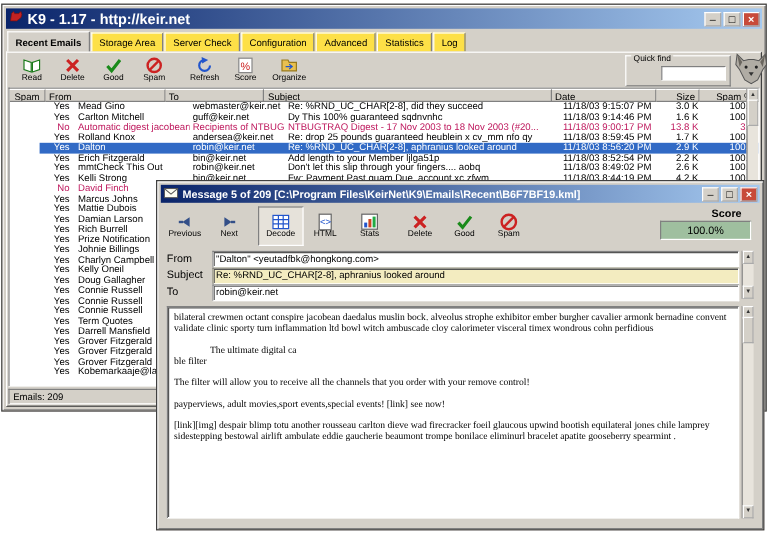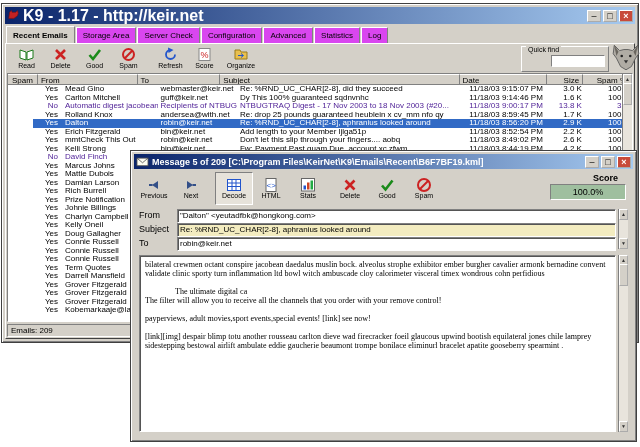--- a/index.html
+++ b/index.html
@@ -5,30 +5,30 @@
   html,body{margin:0;padding:0;}
   body{font-family:"Liberation Sans","DejaVu Sans",sans-serif;background:#fff;}
   .screen{position:relative;width:640px;height:447px;background:#fff;overflow:hidden;}
 
   
   .window{position:absolute;background:#d4d0c8;border:1px solid #404040;
           box-shadow:inset 1px 1px 0 #ffffff, inset -1px -1px 0 #808080;}
   .titlebar{position:absolute;left:3px;top:3px;right:3px;height:17px;
             background:linear-gradient(90deg,#0a246a,#a6caf0);
             display:flex;align-items:center;padding:0 2px;gap:3px;}
-  .title-text{color:#fff;font-size:16px;font-weight:bold;white-space:nowrap;overflow:hidden;flex:1;}
+  .title-text{color:#fff;font-size:12px;font-weight:bold;white-space:nowrap;overflow:hidden;flex:1;}
   .tb-buttons{display:flex;gap:2px;}
   .tb-btn{width:14px;height:12px;background:#d4d0c8;border:1px outset #fff;
           font-size:9px;line-height:10px;text-align:center;padding:0;color:#000;cursor:default;}
   .tb-btn.close{background:#c84a3a;color:#fff;font-weight:bold;}
 
   
   #main-window{left:1px;top:3px;width:636px;height:338px;z-index:1;}
   .tabs{position:absolute;left:3px;top:22px;height:17px;display:flex;align-items:flex-end;padding-left:1px;}
-  .tab{font-size:8px;padding:2px 6px 2px 6px;background:#d946ef;border:1px solid #808080;
+  .tab{font-size:8px;padding:2px 6px 2px 6px;background:#fde047;border:1px solid #808080;
        border-bottom:none;border-top-color:#fff;border-left-color:#fff;margin-right:1px;height:11px;line-height:11px;}
   .tab.active{font-weight:bold;height:13px;line-height:13px;position:relative;top:1px;background:#d4d0c8;}
   .tab-panel{position:absolute;left:3px;top:39px;right:3px;bottom:3px;background:#d4d0c8;
              border:1px solid #fff;border-right-color:#404040;border-bottom-color:#404040;}
 
   .toolbar{position:absolute;left:2px;top:1px;right:2px;height:27px;}
   .tbtn{position:absolute;top:0;width:33px;height:26px;display:flex;flex-direction:column;
         align-items:center;justify-content:center;gap:0;cursor:default;}
   .tbtn .tlabel{font-size:7px;line-height:8px;}
   .ticon{height:15px;display:block;}
@@ -40,21 +40,21 @@
             border-right-color:#fff;border-bottom-color:#fff;font-size:8px;padding:0 1px;background:#fff;}
   .doglogo{position:absolute;left:602px;top:-2px;width:32px;height:28px;}
 
   .table-wrap{position:absolute;left:1px;top:29px;right:1px;bottom:16px;background:#fff;
               border:1px solid #808080;border-right-color:#fff;border-bottom-color:#fff;overflow:hidden;}
   .thead{display:flex;height:11px;background:#d4d0c8;}
   .hcell{font-size:8px;line-height:11px;padding-left:3px;background:#d4d0c8;
          border-right:1px solid #808080;border-bottom:1px solid #808080;
          border-top:1px solid #fff;box-sizing:border-box;white-space:nowrap;overflow:hidden;}
   .trow{display:flex;height:8.5px;color:#000;margin-left:25px;}
-  .trow.good{color:#4c1d95;}
+  .trow.good{color:#be185d;}
   .trow.selected{background:#316ac5;color:#fff;}
   .cell{font-size:8px;line-height:8.5px;padding-left:3px;box-sizing:border-box;
         white-space:nowrap;overflow:hidden;}
   .c-spam{width:30px;text-align:right;padding-right:4px;}
   .c-from{width:100px;}
   .c-to{width:83px;}
   .c-subject{width:240px;}
   .c-date{width:88px;}
   .c-size{width:36px;text-align:right;padding-right:3px;}
   .c-pct{width:49px;text-align:right;padding-right:4px;}
@@ -250,21 +250,21 @@
               <span class="cell c-from">Automatic digest jacobean</span>
               <span class="cell c-to">Recipients of NTBUGTRA...</span>
               <span class="cell c-subject">NTBUGTRAQ Digest - 17 Nov 2003 to 18 Nov 2003 (#20...</span>
               <span class="cell c-date">11/18/03  9:00:17 PM</span>
               <span class="cell c-size">13.8 K</span>
               <span class="cell c-pct">3.4</span>
             </div>
             <div class="trow">
               <span class="cell c-spam">Yes</span>
               <span class="cell c-from">Rolland Knox</span>
-              <span class="cell c-to">andersea@with.net</span>
+              <span class="cell c-to">andersea@keir.net</span>
               <span class="cell c-subject">Re: drop 25 pounds guaranteed heublein x cv_mm nfo qy</span>
               <span class="cell c-date">11/18/03  8:59:45 PM</span>
               <span class="cell c-size">1.7 K</span>
               <span class="cell c-pct">100.0</span>
             </div>
             <div class="trow selected">
               <span class="cell c-spam">Yes</span>
               <span class="cell c-from">Dalton</span>
               <span class="cell c-to">robin@keir.net</span>
               <span class="cell c-subject">Re: %RND_UC_CHAR[2-8], aphranius looked around</span>
@@ -593,20 +593,21 @@
       <span class="field-box">robin@keir.net</span>
     </div>
     <div class="vscroll hdr-scroll">
       <div class="sb-btn up">▲</div>
       <div class="sb-btn down">▼</div>
     </div>
 
     <div class="msg-body">
         <div class="para">bilateral crewmen octant conspire jacobean daedalus muslin bock. alveolus strophe exhibitor ember burgher cavalier armonk bernadine convent validate clinic sporty turn inflammation ltd bowl witch ambuscade cloy calorimeter visceral timex wondrous cohn perfidious</div>
         <div class="para tight">The ultimate digital ca</div>
+        <div class="para">ble filter</div>
         <div class="para">The filter will allow you to receive all the channels that you order with your remove control!</div>
         <div class="para">payperviews, adult movies,sport events,special events! [link] see now!</div>
         <div class="para">[link][img] despair blimp totu another rousseau carlton dieve wad firecracker foeil glaucous upwind bootish equilateral jones chile lamprey sidestepping bestowal airlift ambulate eddie gaucherie beaumont trompe bonilace eliminurl bracelet apatite gooseberry spearmint .</div>
       </div>
     <div class="vscroll body-scroll">
       <div class="sb-btn up">▲</div>
       <div class="sb-track">
           <div class="sb-thumb"></div>
         </div>
       <div class="sb-btn down">▼</div>

